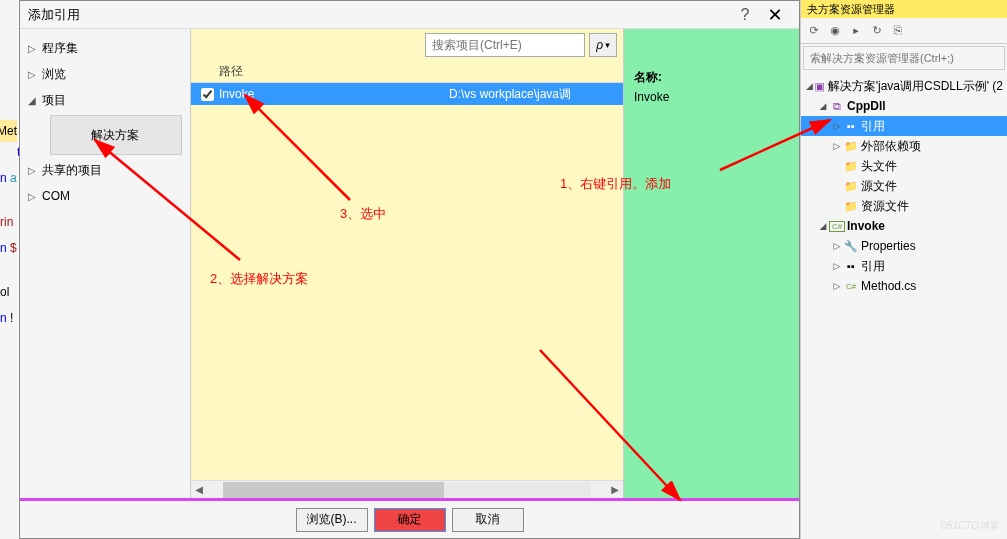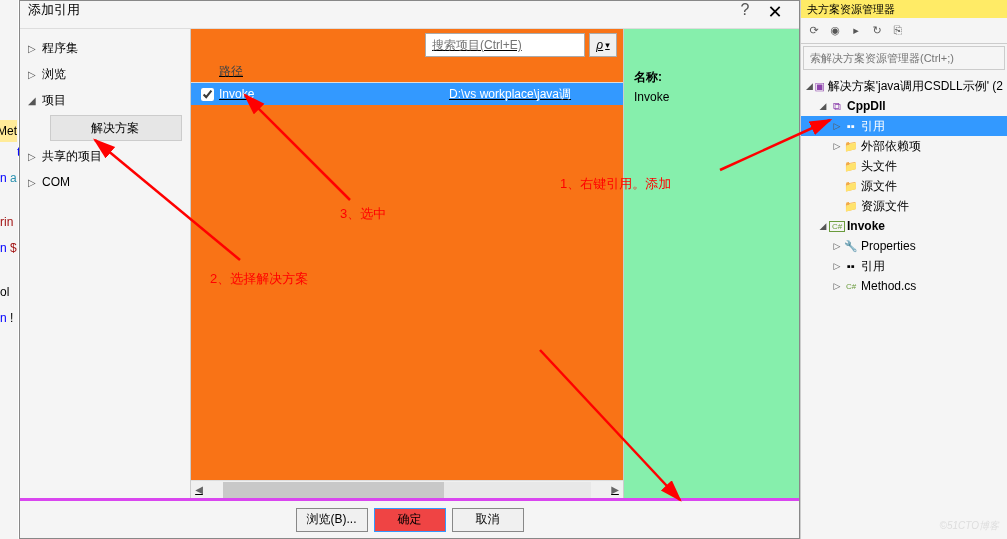--- a/index.html
+++ b/index.html
@@ -5,33 +5,33 @@
 * { margin: 0; padding: 0; box-sizing: border-box; font-family: "Microsoft YaHei", "Segoe UI", Tahoma, sans-serif; font-size: 12px; }
 body { background: #fff; width: 1007px; height: 539px; overflow: hidden; position: relative; }
 
 .editor-bg { position: absolute; left: 0; top: 0; width: 18px; height: 539px; background: #f5f5f5; }
 .editor-text { position: absolute; left: 0; top: 120px; font-family: Consolas, monospace; font-size: 13px; line-height: 22px; color: #000; }
 .editor-text .kw1 { color: #0000ff; }
 .editor-text .kw2 { color: #2b91af; }
 .bg-met { background: #ffeb99; }
 
 .dialog { position: absolute; left: 19px; top: 0; width: 781px; height: 539px; background: #f5f5f5; border: 1px solid #888; display: flex; flex-direction: column; }
-.dlg-title { height: 28px; display: flex; padding: 0 8px; background: #f5f5f5; border-bottom: 1px solid #ddd; }
+.dlg-title { height: 28px; display: flex; align-items: center; padding: 0 8px; background: #f5f5f5; border-bottom: 1px solid #ddd; }
 .dlg-title-text { flex: 1; font-size: 13px; }
 .dlg-help { width: 28px; text-align: center; font-size: 16px; color: #555; cursor: pointer; }
 .dlg-close { width: 32px; text-align: center; font-size: 18px; color: #000; cursor: pointer; }
 
 .dlg-body { flex: 1; display: flex; overflow: hidden; }
 .nav { width: 170px; background: #f5f5f5; padding: 6px 0; }
 .nav-item { display: flex; align-items: center; height: 26px; padding: 0 10px 0 22px; cursor: pointer; position: relative; }
 .nav-item .arrow { position: absolute; left: 8px; font-size: 10px; color: #555; }
-.nav-sub { padding-left: 40px; height: 26px; display: flex; align-items: center; background: #fff; border: 1px solid #ccc; margin: 2px 8px 2px 30px; cursor: pointer; }
+.nav-sub { padding-left: 40px; height: 40px; display: flex; align-items: center; background: #fff; border: 1px solid #ccc; margin: 2px 8px 2px 30px; cursor: pointer; }
 .nav-sub-sel { background: #e6e6e6; }
 
-.center { flex: 1; display: flex; flex-direction: column; border-left: 1px solid #ccc; border-right: 1px solid #ccc; background: #f97316; position: relative; text-decoration: underline; }
+.center { flex: 1; display: flex; flex-direction: column; border-left: 1px solid #ccc; border-right: 1px solid #ccc; background: #fef9c3; position: relative; }
 .search-row { height: 32px; display: flex; align-items: center; justify-content: flex-end; padding: 4px 6px; gap: 4px; }
 .search-box { width: 160px; height: 24px; border: 1px solid #aaa; padding: 0 6px; font-size: 12px; }
 .search-btn { width: 28px; height: 24px; border: 1px solid #aaa; background: #f0f0f0; display: flex; align-items: center; justify-content: center; cursor: pointer; }
 .cols { height: 22px; display: flex; border-bottom: 1px solid #ddd; padding: 0 4px; align-items: center; color: #444; }
 .col-chk { width: 24px; }
 .col-name { width: 230px; }
 .col-path { flex: 1; }
 .list { flex: 1; overflow: hidden; }
 .list-row { height: 22px; display: flex; align-items: center; background: #3399ff; color: #fff; padding: 0 4px; }
 .list-chk { width: 24px; display: flex; align-items: center; justify-content: center; }

